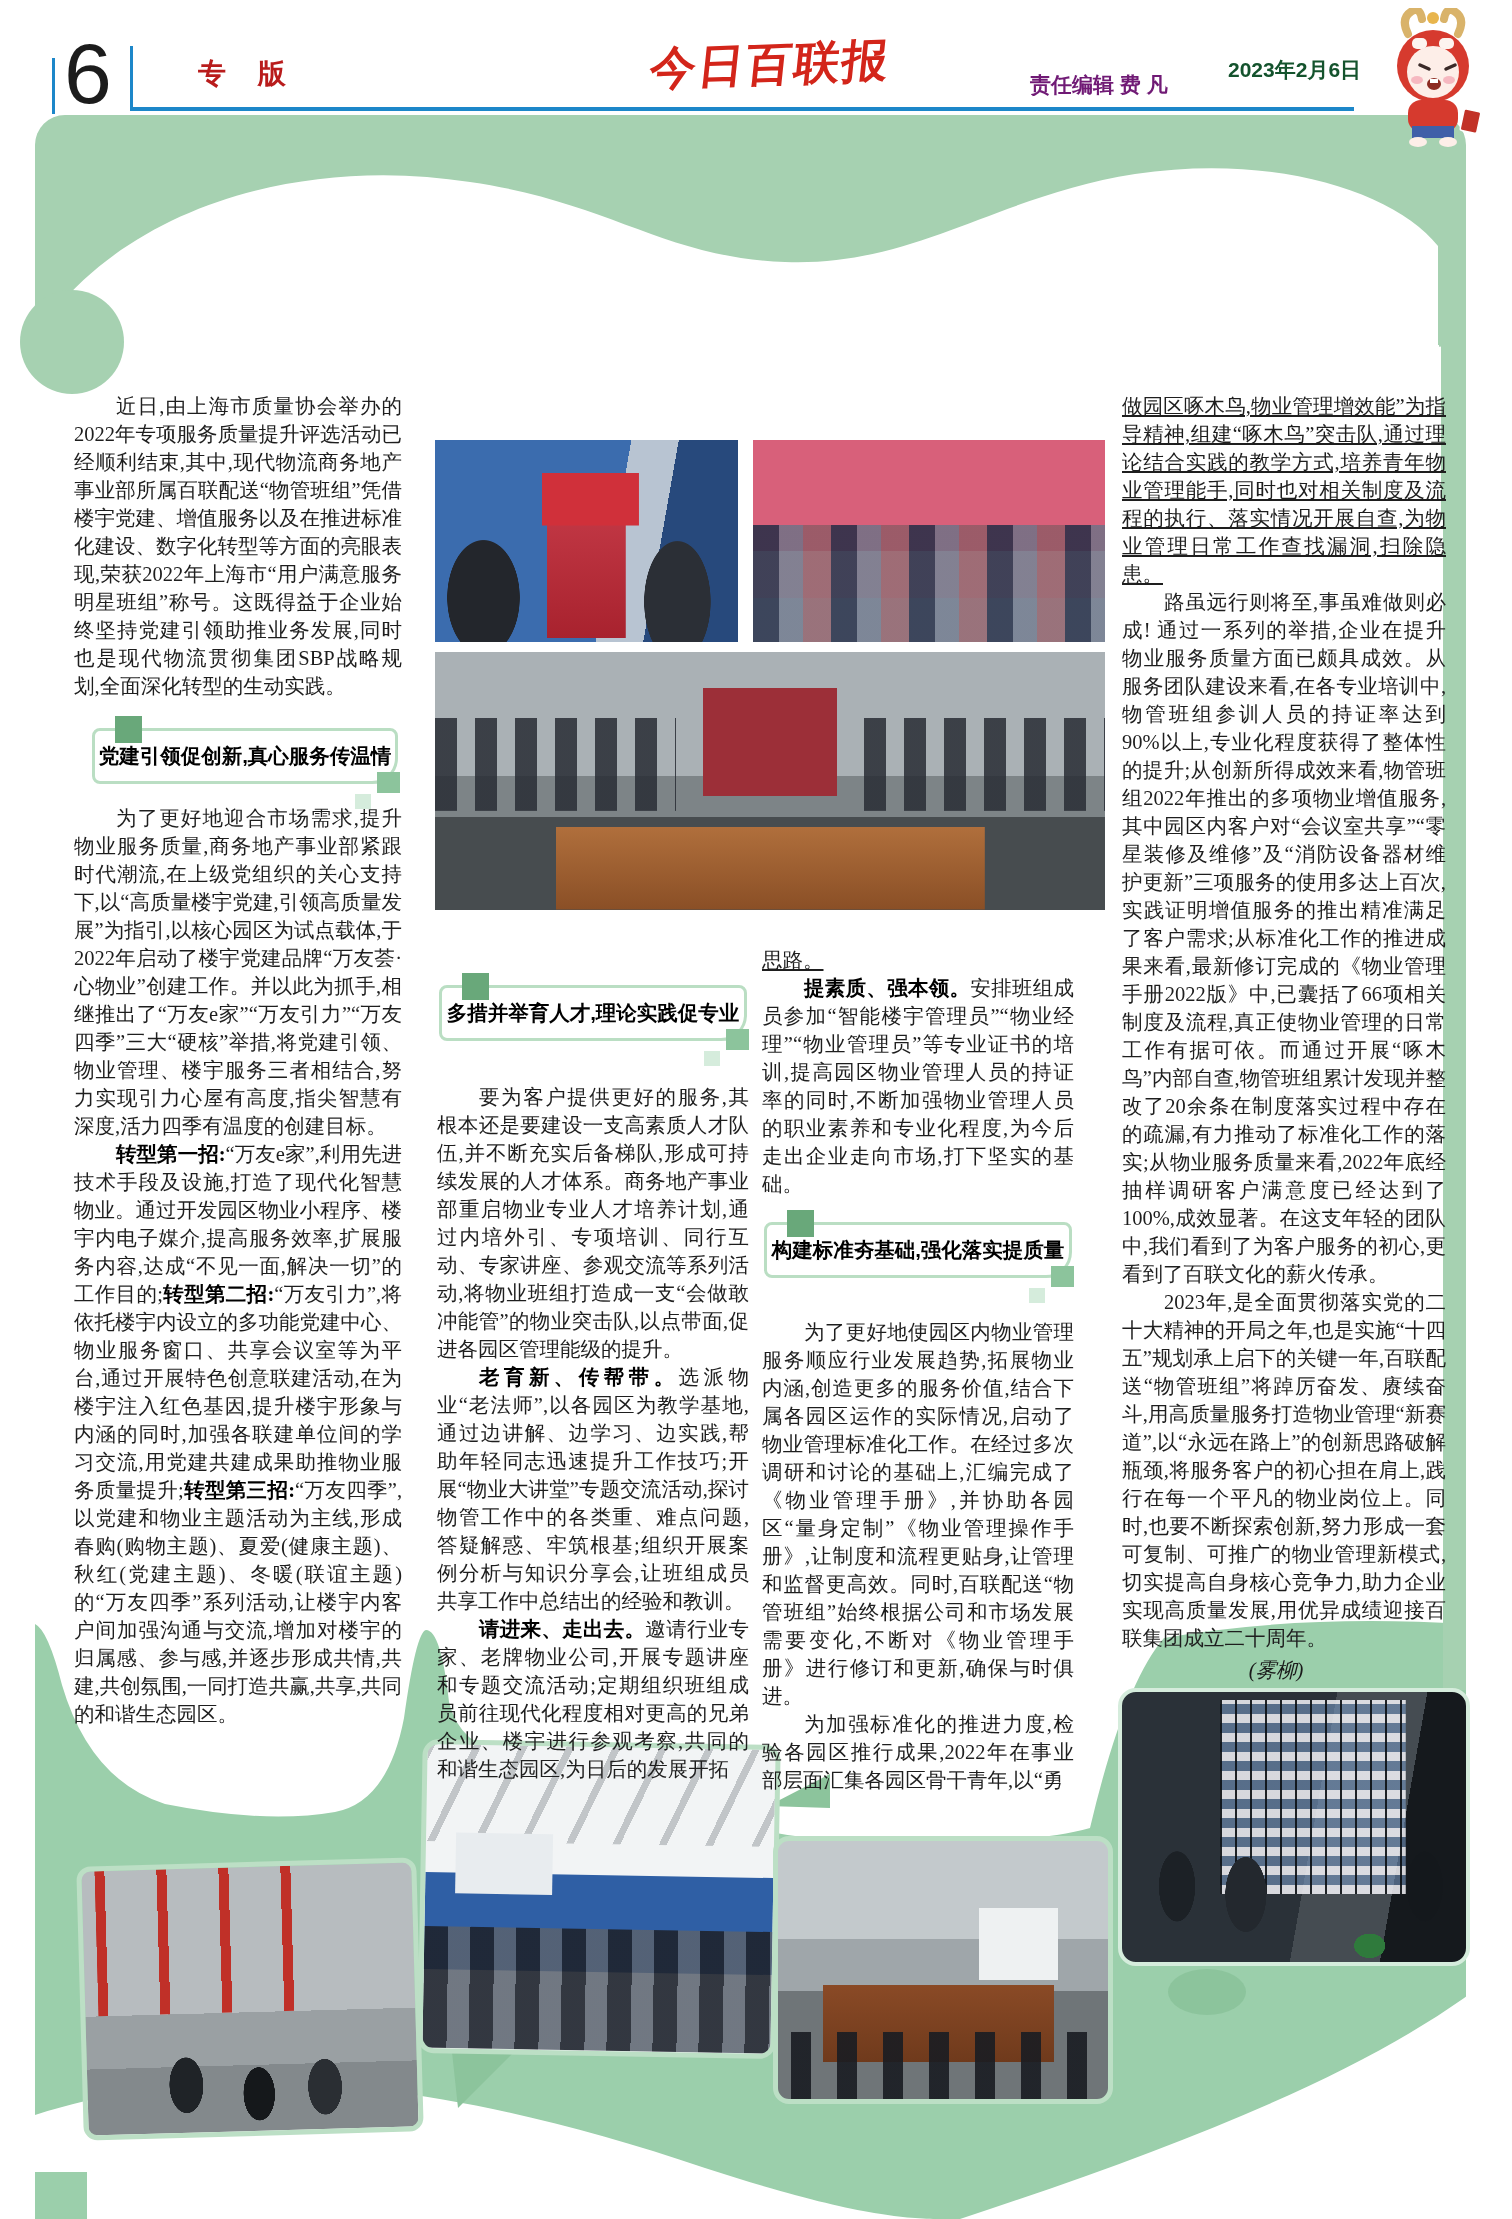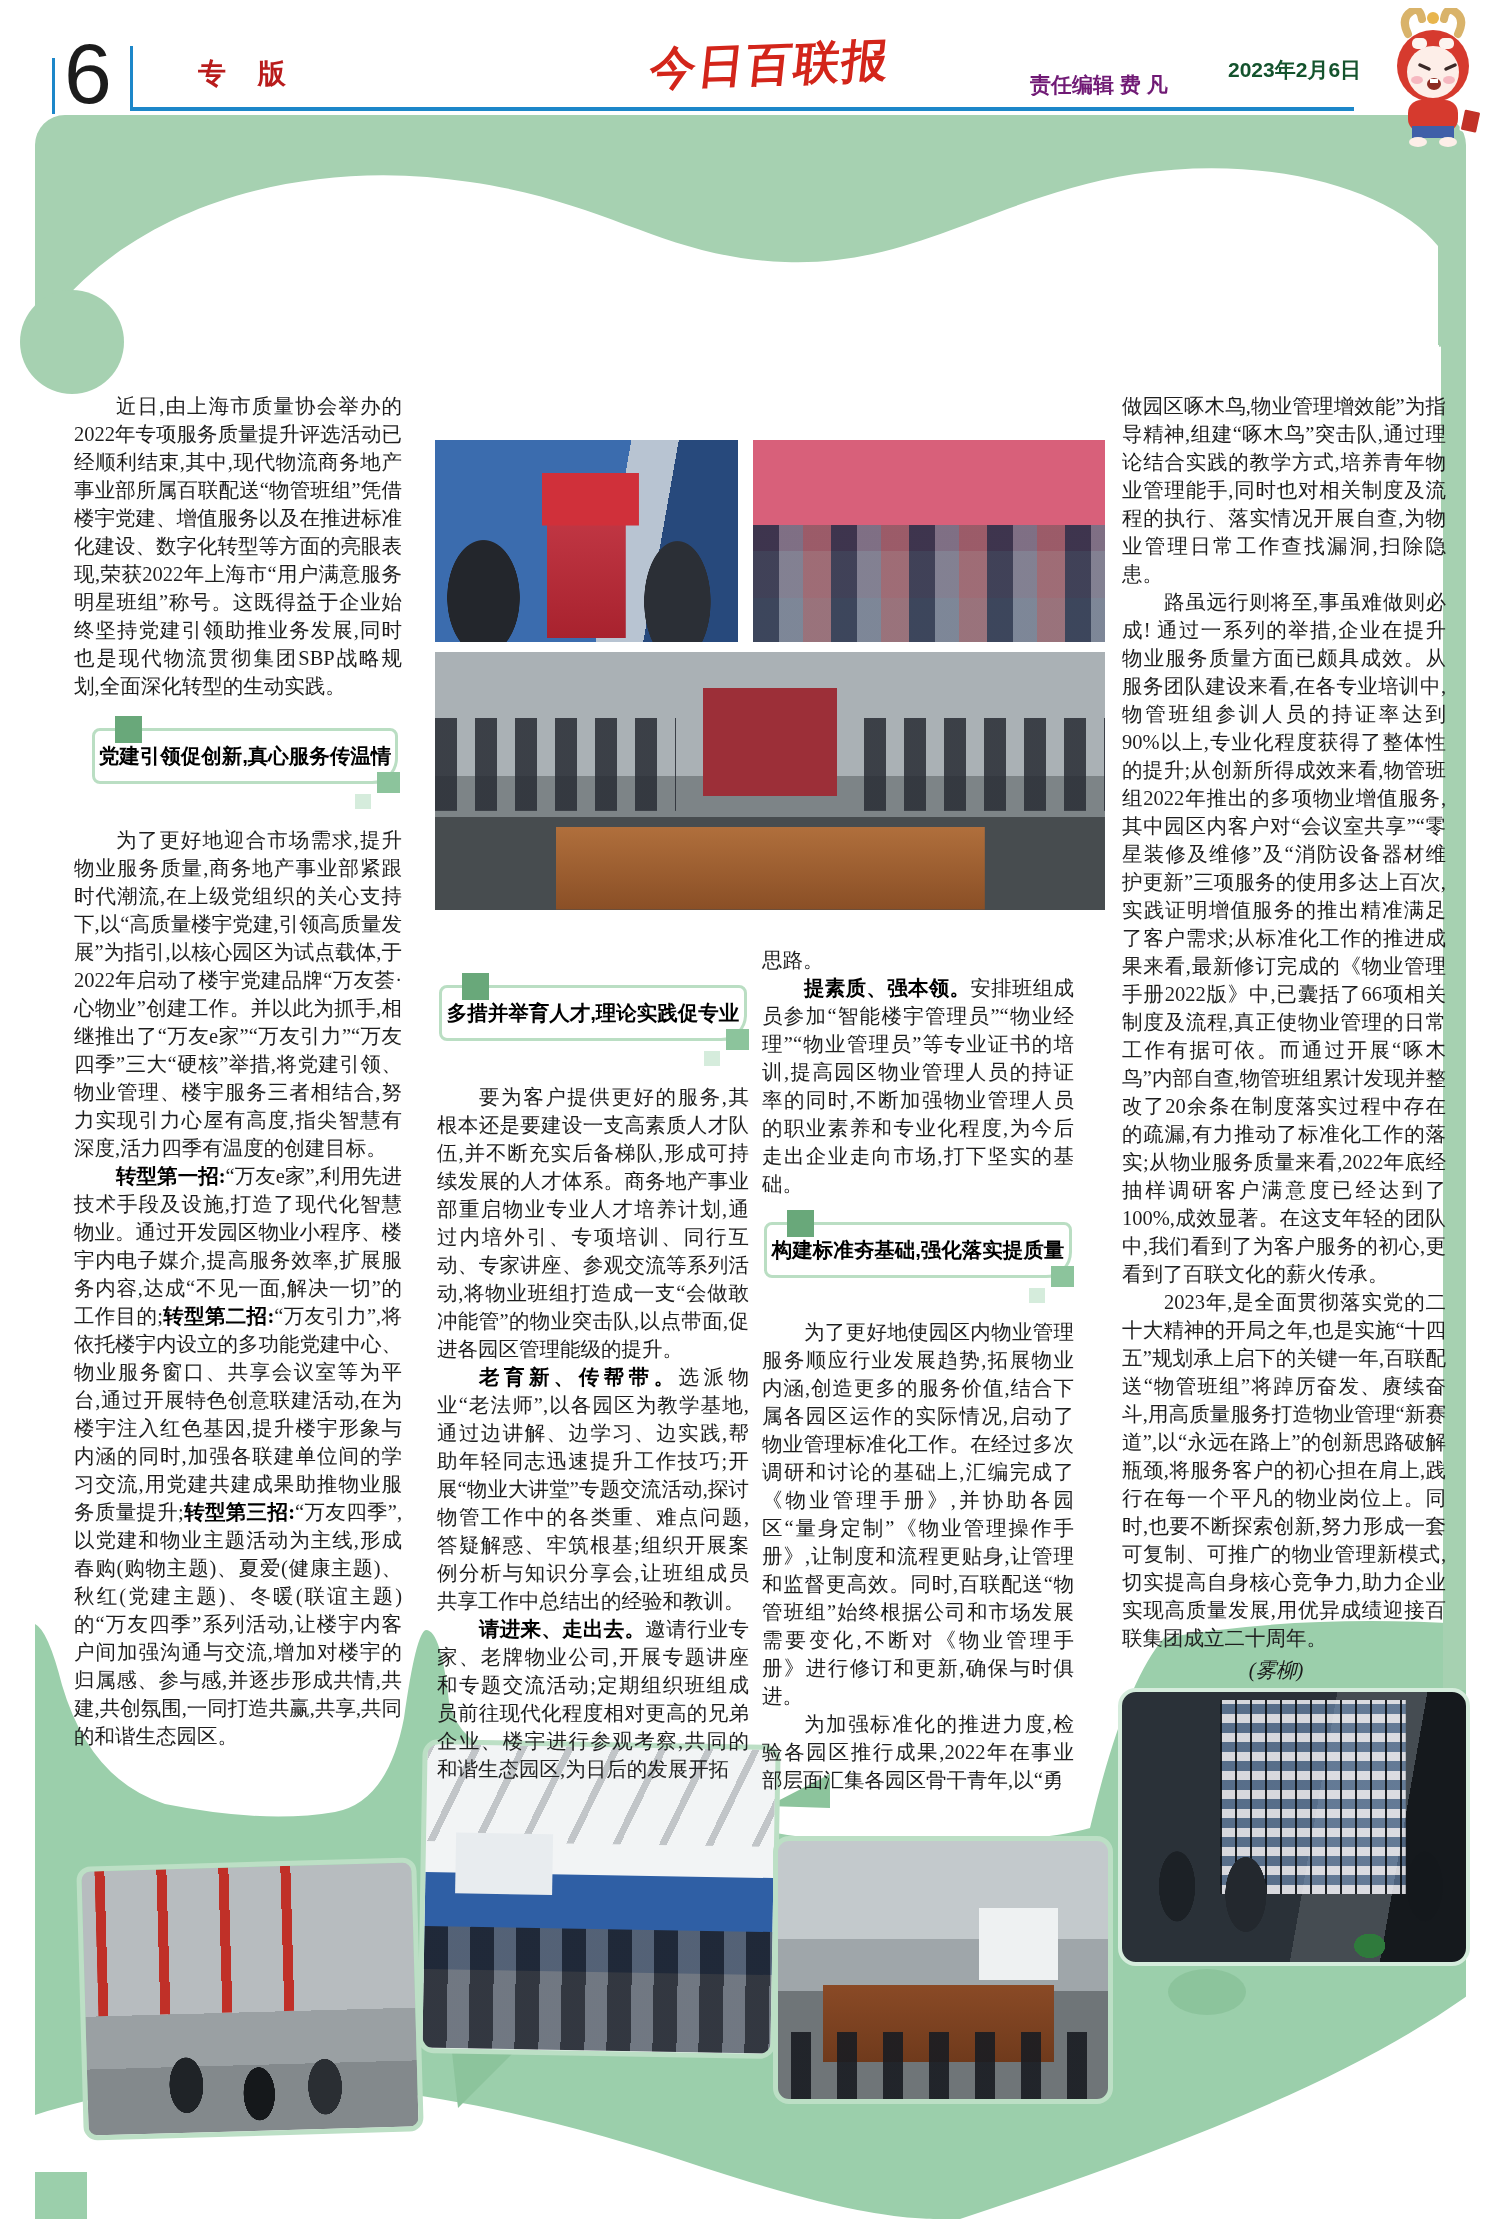--- a/index.html
+++ b/index.html
@@ -27,33 +27,33 @@
   .headline{position:absolute;left:66px;top:252px;width:1380px;text-align:center;white-space:nowrap;
             font:700 60px/1.1 "Liberation Sans","DejaVu Sans",sans-serif;letter-spacing:1px;color:var(--headline_black,#0d0d0d);}
 
   
   .col{position:absolute;}
   #col1{left:74px;top:392px;width:328px;}
   #col2{left:437px;top:985px;width:312px;}
   #col3{left:762px;top:946px;width:312px;}
   #col4{left:1122px;top:392px;width:324px;}
   .para{font-size:20.5px;line-height:28px;text-align:justify;margin:0;text-indent:2.05em;color:#1e1e1e;}
-  .para.noind{text-indent:0;}
+  .para.noind{text-indent:0;text-decoration:underline;}
   .para b{font-weight:700;color:#000;}
   .byline{font-size:20.5px;line-height:24.4px;text-align:center;margin:6px 16px 0 0;font-style:italic;}
 
   
   .secbox{position:relative;height:50px;border:3px solid var(--box_border,#badec3);
           border-radius:8px 8px 26px 8px;background:#fff;display:flex;align-items:center;justify-content:center;}
   .secbox h2{margin:0;font:700 20.5px/1 "Liberation Sans","DejaVu Sans",sans-serif;white-space:nowrap;color:#000;}
   .sq{position:absolute;display:block;}
   .sq-dark{left:20px;top:-15px;width:27px;height:27px;background:var(--sq_dark,#69a87a);}
   .sq-mid{right:-5px;bottom:-12px;width:23px;height:21px;background:var(--sq_mid,#8cc49c);}
   .sq-light{right:24px;bottom:-28px;width:16px;height:15px;background:var(--sq_light,#d5ecdc);}
-  #col1 .secbox{margin:28px 4px 42px 18px;}
+  #col1 .secbox{margin:28px 4px 20px 18px;}
   #col2 .secbox{margin:0 2px 42px 2px;}
   #col3 .secbox{margin:24px 2px 40px 2px;}
 
   
   .photo{position:absolute;overflow:hidden;background:#888;}
   #ph-unveil{left:435px;top:440px;width:303px;height:202px;
     background:
       radial-gradient(60px 95px at 16% 78%, #23262c 60%, transparent 61%),
       radial-gradient(55px 100px at 80% 80%, #2b2f36 60%, transparent 61%),
       linear-gradient(#d0303a,#d0303a) 52% 22%/32% 26% no-repeat,

